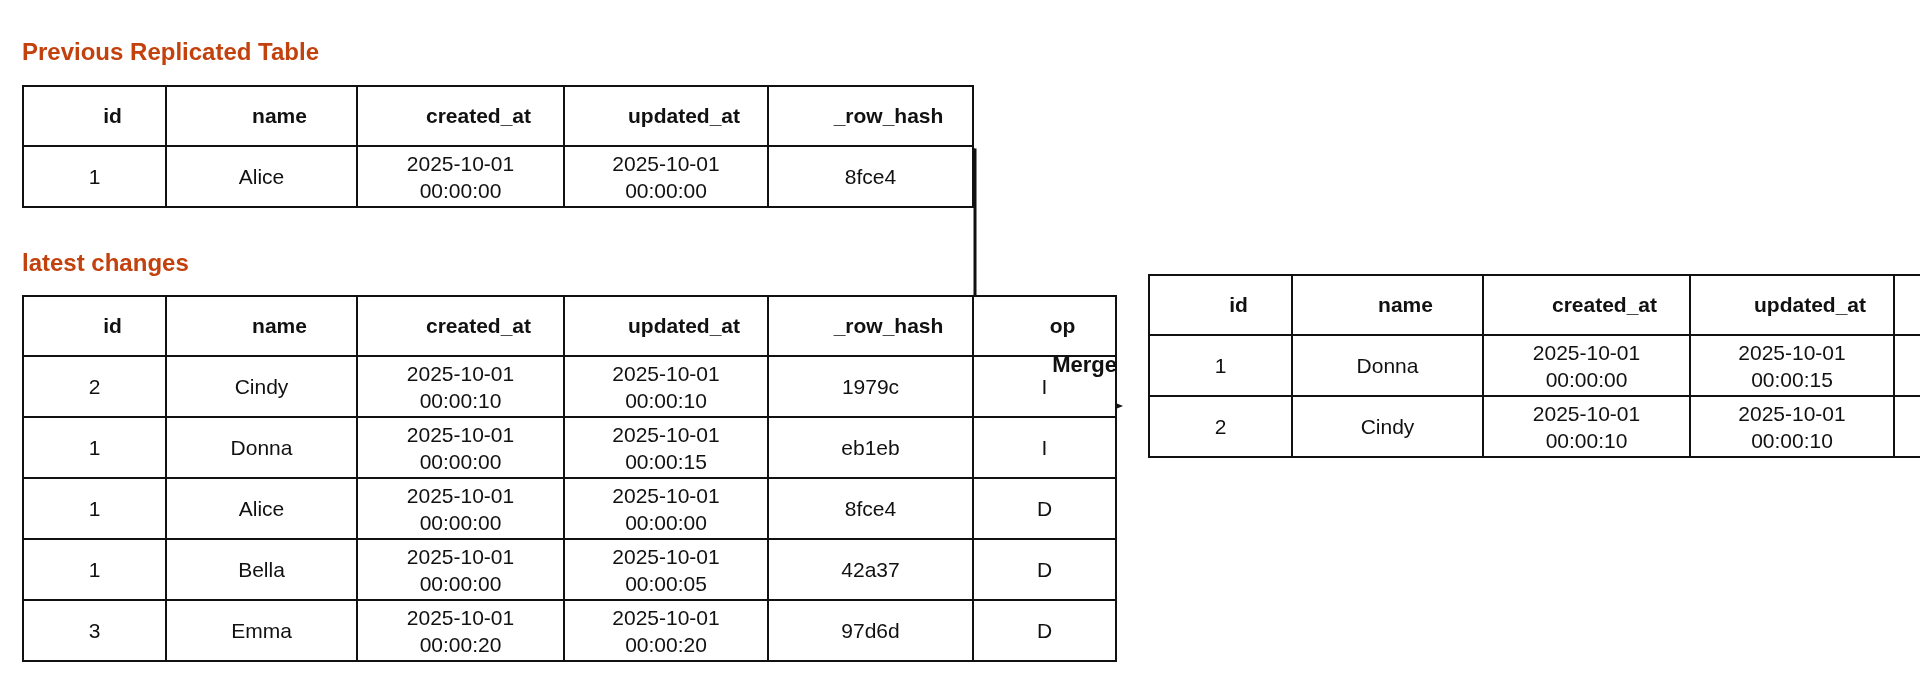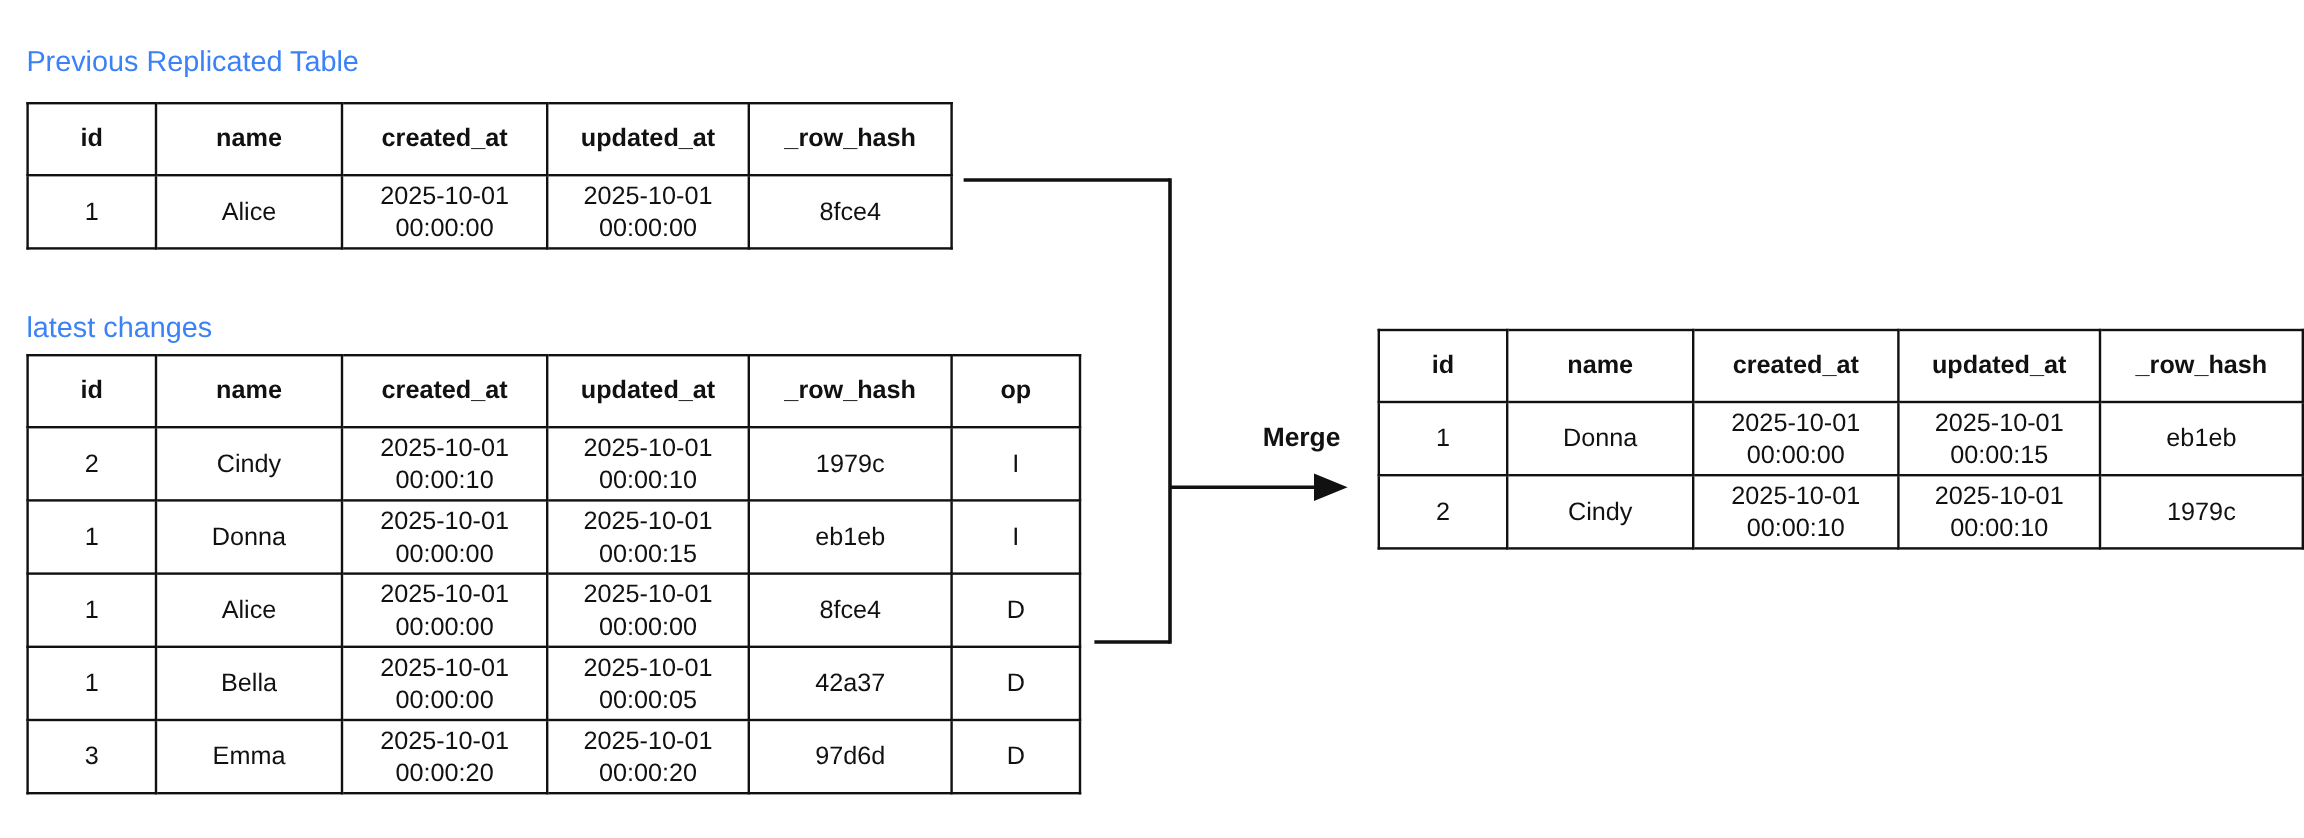--- a/index.html
+++ b/index.html
@@ -18,27 +18,27 @@
   }
   .connector-svg {
     position: absolute;
     left: 0;
     top: 0;
     pointer-events: none;
   }
   .tbl-title {
     position: absolute;
     font-size: 24px;
-    font-weight: normal;
+    font-weight: bold;
     line-height: 1;
-    color: #3b82f6;
+    color: #c2410c;
     white-space: nowrap;
   }
   .t1-title { left: 22px;   top: 40px;  }
-  .t2-title { left: 22px;   top: 262px; }
+  .t2-title { left: 22px;   top: 251px; }
   .t3-title { left: 1148px; top: 231px; }
 
   table.tbl {
     position: absolute;
     border-collapse: collapse;
     table-layout: fixed;
     background: #ffffff;
   }
   #t-prev    { left: 22px;   top: 85px;  width: 760px; }
   #t-changes { left: 22px;   top: 295px; width: 865px; }
@@ -49,20 +49,21 @@
     text-align: center;
     vertical-align: middle;
     padding: 0;
     color: #111111;
     overflow: hidden;
   }
   table.tbl th {
     font-size: 21px;
     font-weight: bold;
     height: 58px;
+    padding-left: 36px;
   }
   table.tbl td {
     font-size: 21px;
     font-weight: normal;
     height: 59px;
     line-height: 27px;
     white-space: pre-line;
   }
 
   

